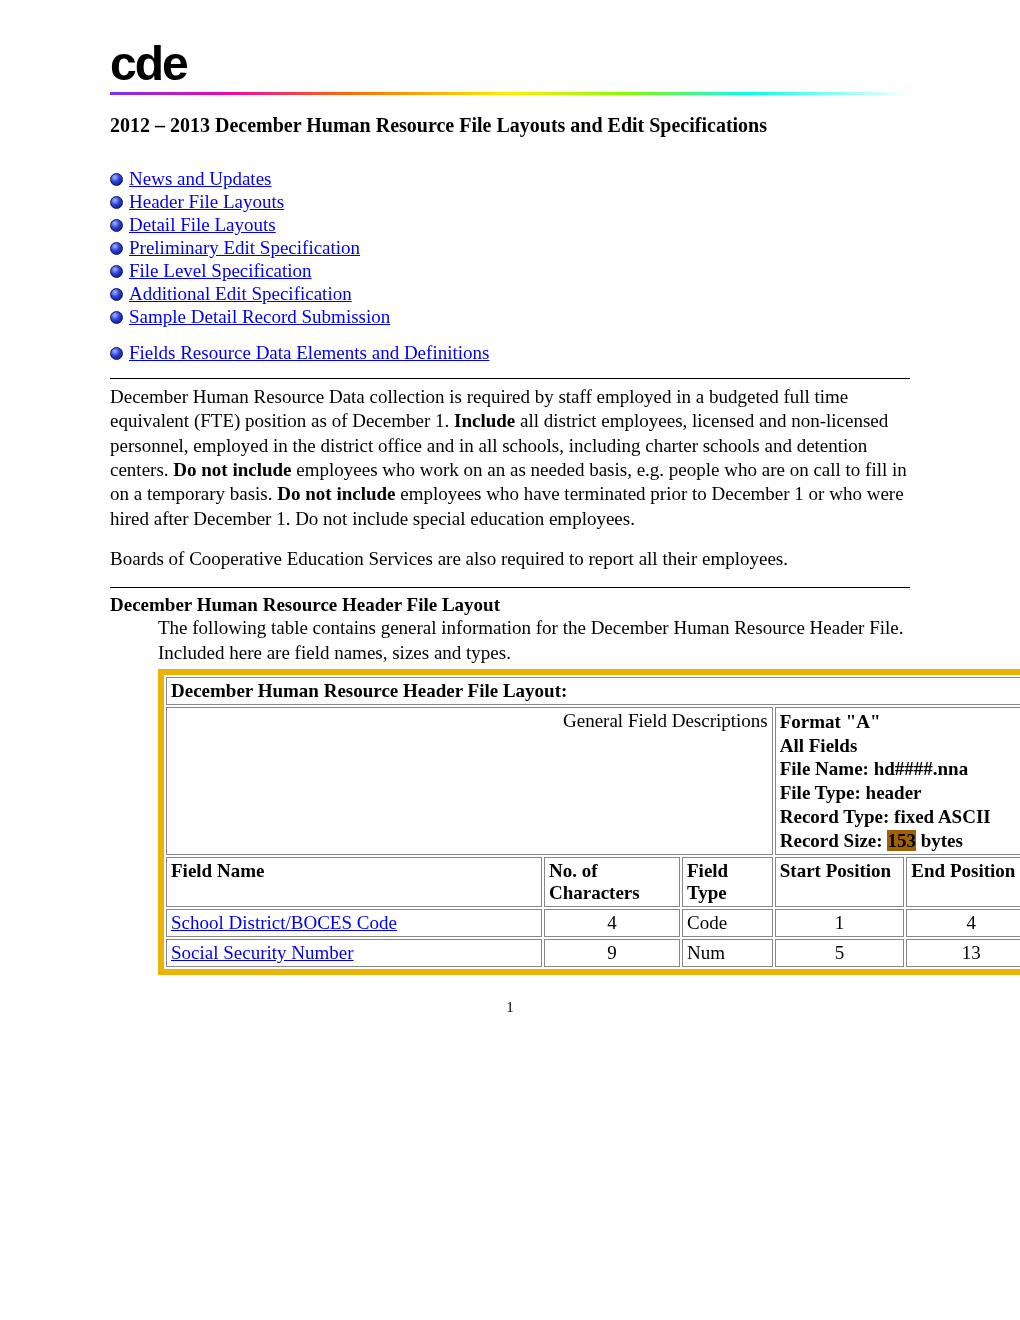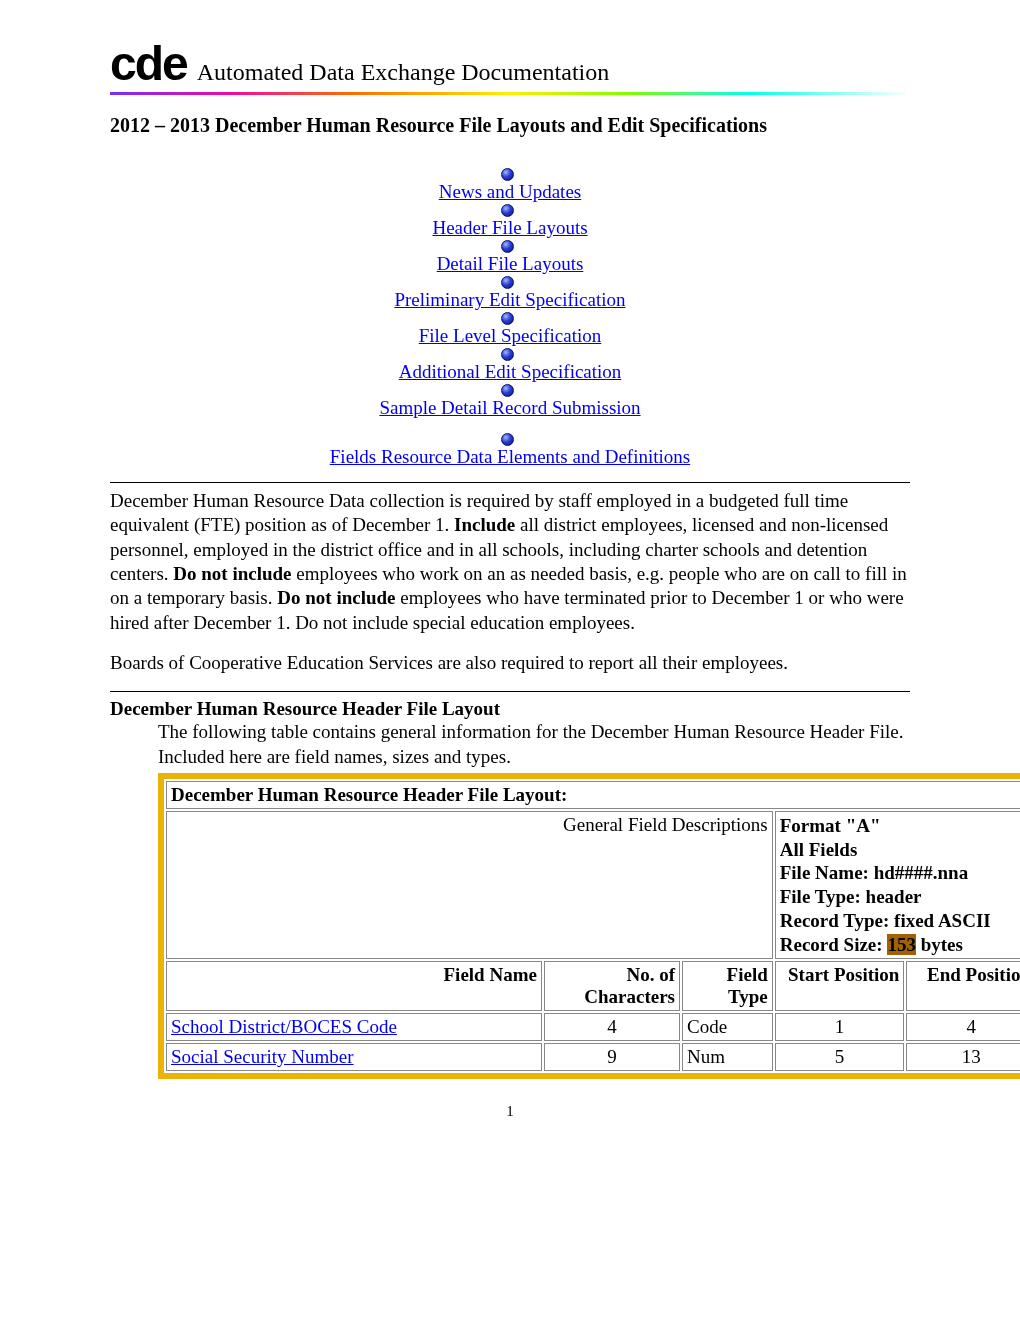--- a/index.html
+++ b/index.html
@@ -46,21 +46,20 @@
   }
   ul.nav {
     list-style: none;
     padding: 0;
     margin: 0 0 14px 0;
   }
   ul.nav li {
     display: flex;
     align-items: center;
     margin: 1px 0;
-    flex-direction: column;
   }
   .bullet {
     width: 11px;
     height: 11px;
     border-radius: 50%;
     background: radial-gradient(circle at 35% 30%, #9fb8ff 0%, #2a3dd6 45%, #0a1266 100%);
     border: 1px solid #0a1266;
     margin-right: 6px;
     flex-shrink: 0;
   }
@@ -110,28 +109,27 @@
   .hl {
     background: #a16207;
   }
   .page-num {
     text-align: center;
     font-size: 15px;
     margin-top: 24px;
   }
   .desc-cell { font-weight: normal; text-align: right; vertical-align: middle; }
   .info-cell { font-weight: bold; text-align: left; line-height: 1.25; }
-  .colhead { font-weight: bold; text-align: right; vertical-align: middle; }
+  .colhead { font-weight: bold; text-align: left; vertical-align: middle; }
 </style>
 </head>
 <body>
 
 <div class="logo-row">
   <span class="logo">cde</span>
-  <span class="logo-subtitle">Automated Data Exchange Documentation</span>
 </div>
 <div class="rainbow"></div>
 
 <h1 class="page-title">2012 – 2013 December Human Resource File Layouts and Edit Specifications</h1>
 
 <ul class="nav">
   <li>
       <span class="bullet"></span>
       <a href="#" class="link">News and Updates</a>
     </li>

